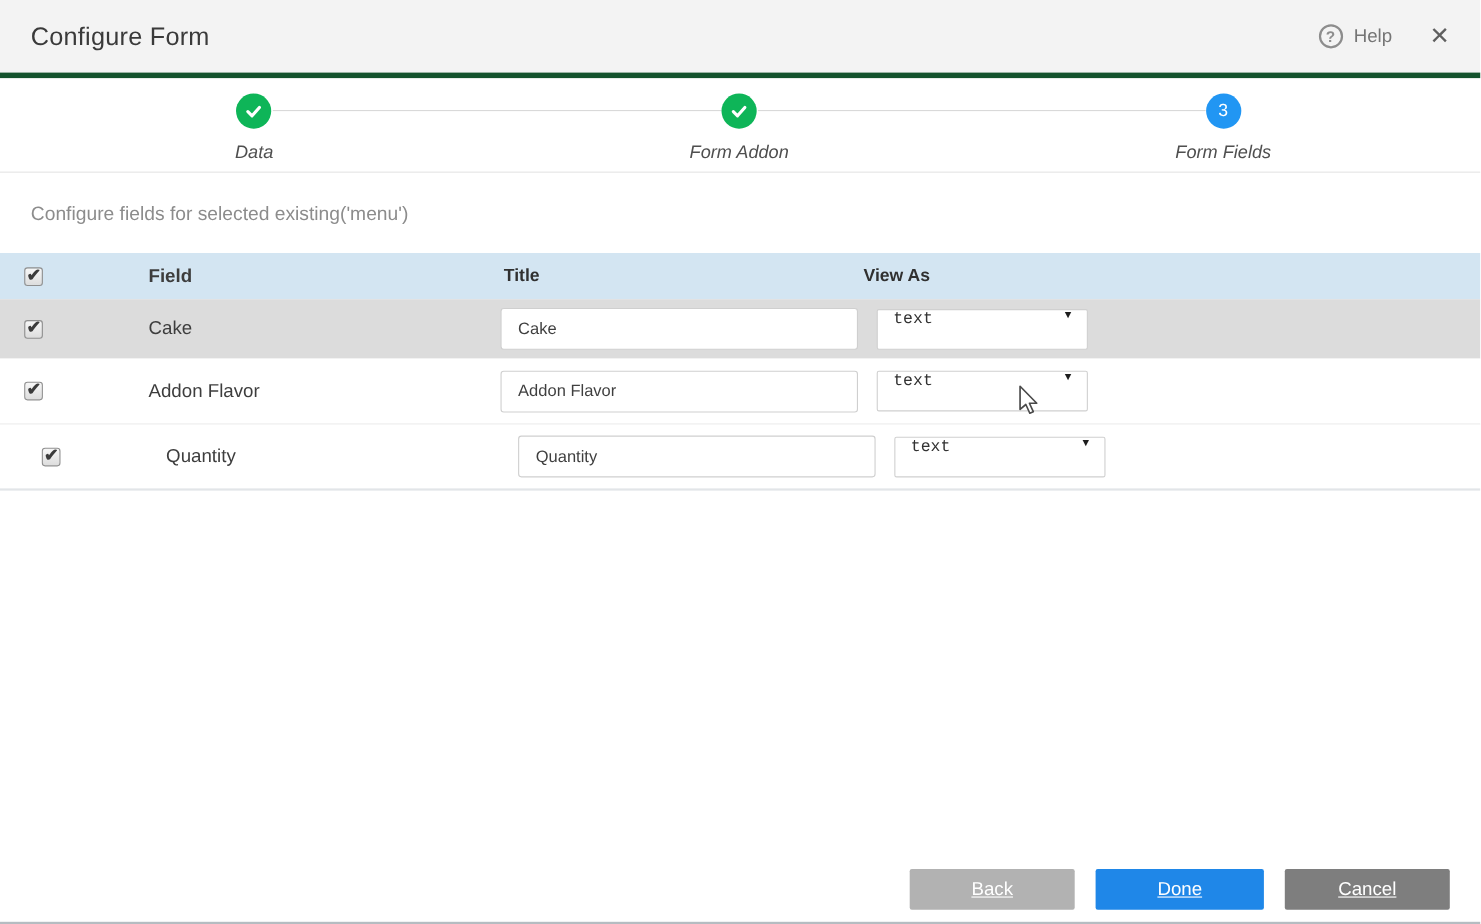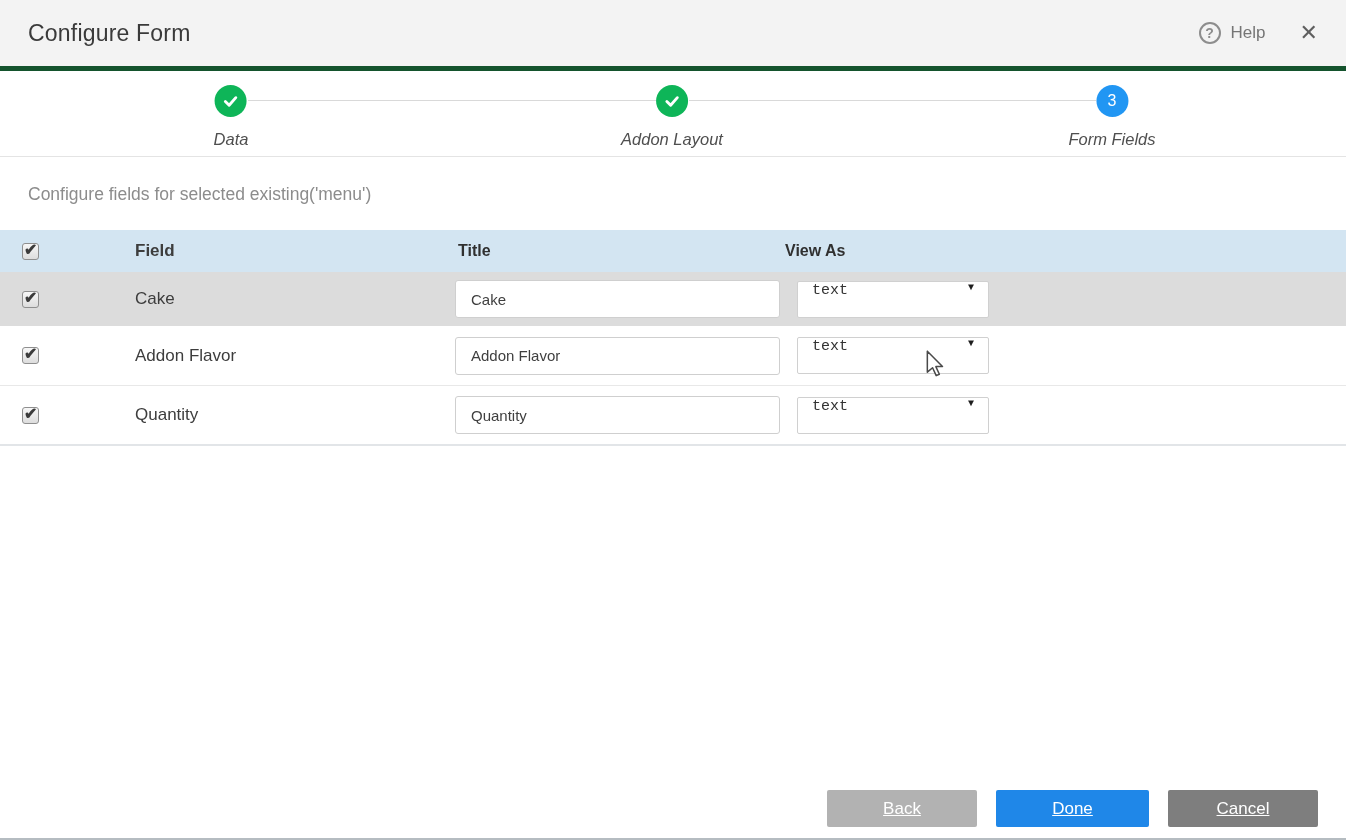--- a/index.html
+++ b/index.html
@@ -93,21 +93,21 @@
   
   .table { position: absolute; top: 230px; left: 0; right: 0; }
   .trow { display: flex; align-items: center; width: 100%; }
   .thead {
     height: 42px;
     background: #d3e5f2;
   }
   .th { font-size: 16px; font-weight: 700; color: #303030; }
   .row1 { height: 54px; background: #dcdcdc; }
   .row2 { height: 60px; background: #ffffff; border-bottom: 1px solid #e8e8e8; }
-  .row3 { height: 60px; background: #ffffff; border-bottom: 2px solid #e2e5e8; }
+  .row3 { height: 60px; background: #ffffff; border-bottom: 2px solid #e2e5e8; padding-left: 16px; }
   .col-check { width: 135px; padding-left: 22px; display: flex; align-items: center; }
   .col-field { width: 320px; font-size: 17px; color: #3d3d3d; }
   .col-title { width: 330px; }
   .col-view  { flex: 1; display: flex; align-items: center; }
 
   input[type="checkbox"] {
     -webkit-appearance: none; appearance: none;
     width: 17px; height: 17px;
     border: 1px solid #8f8f8f;
     border-radius: 3px;
@@ -210,21 +210,21 @@
       </div>
       <div class="step-label">Data</div>
     </div>
 
     <div class="step s2">
       <div class="dot green">
         <svg width="20" height="20" viewBox="0 0 21 21">
             <polyline points="5,11 9,15 16,7" fill="none" stroke="#ffffff" stroke-width="3" stroke-linecap="round" stroke-linejoin="round"></polyline>
           </svg>
       </div>
-      <div class="step-label">Addon Layout</div>
+      <div class="step-label">Form Addon</div>
     </div>
 
     <div class="step s3">
       <div class="dot blue">
         <span>3</span>
       </div>
       <div class="step-label">Form Fields</div>
     </div>
   </div>
 

